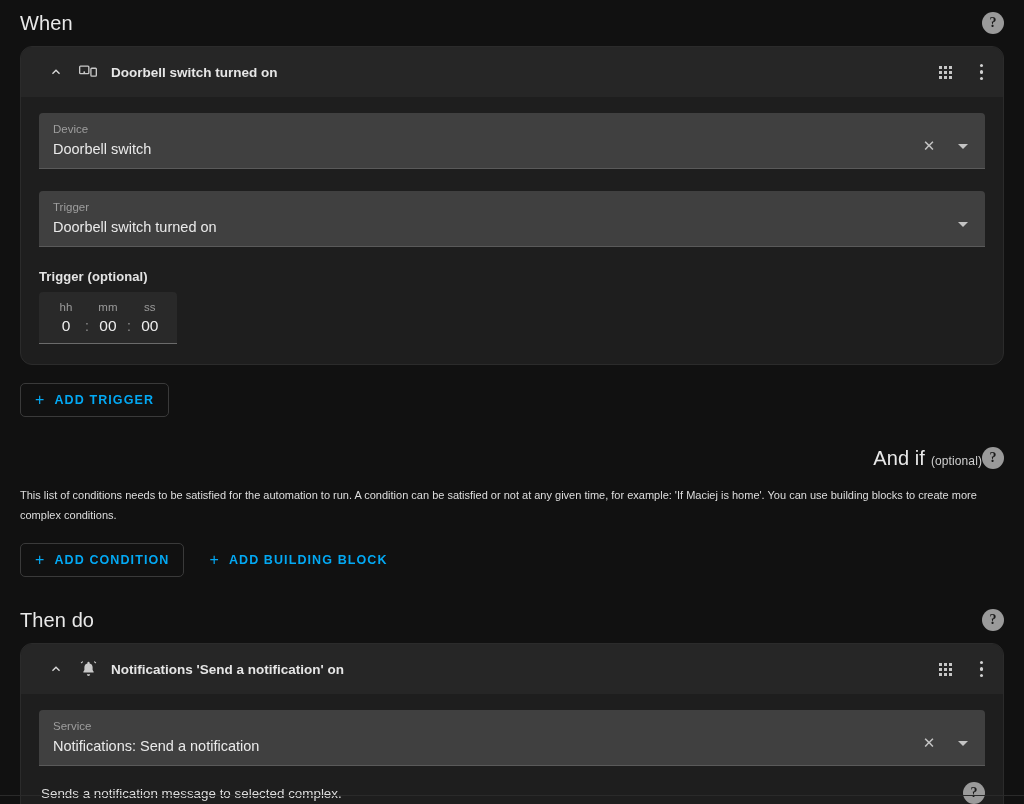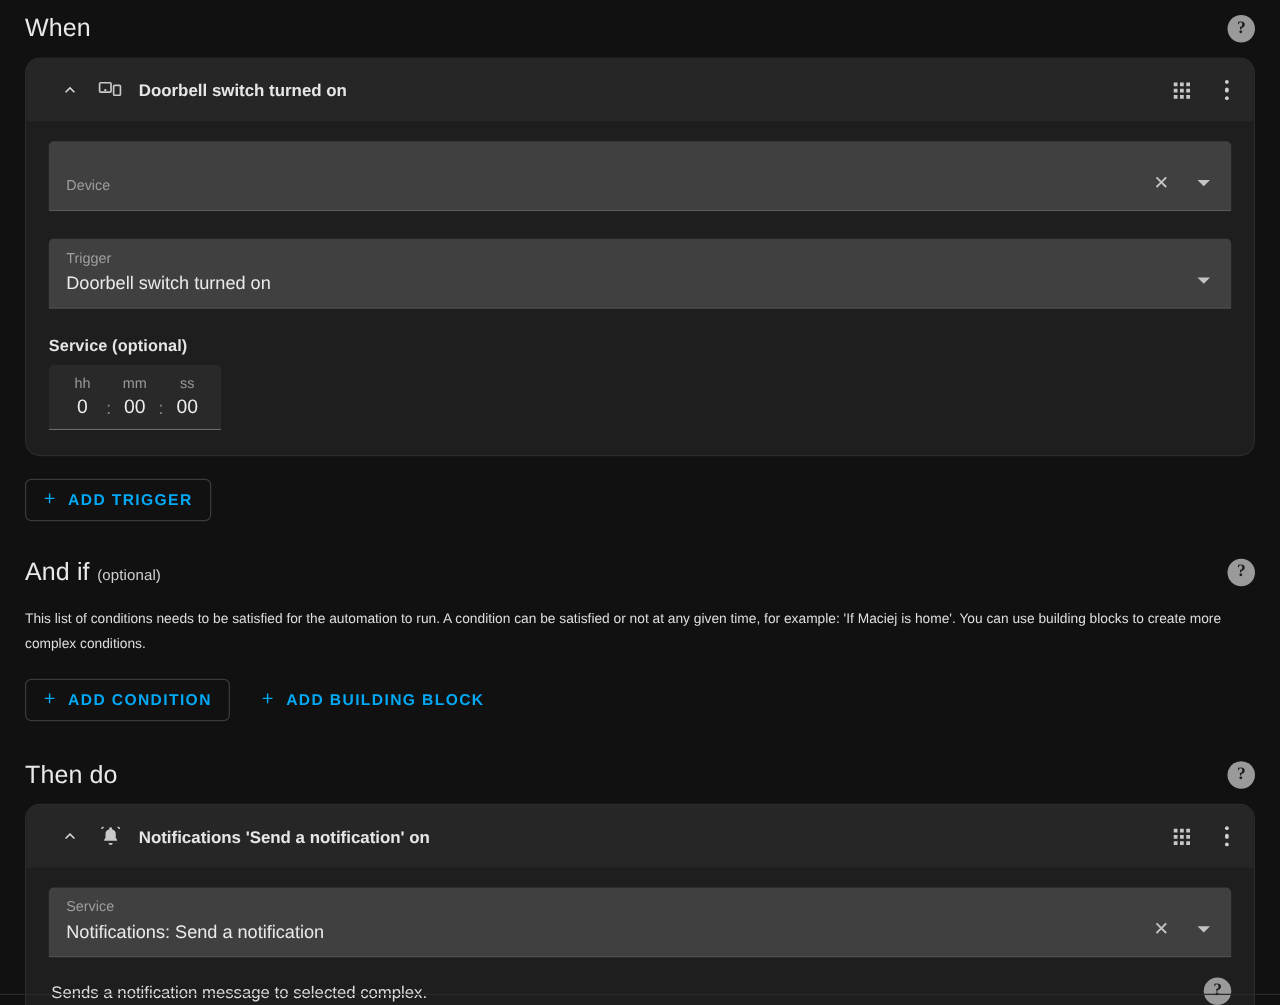--- a/index.html
+++ b/index.html
@@ -285,20 +285,21 @@
             <i></i>
           </span>
       </span>
     </div>
 
     <div class="card-body">
 
       <div class="field">
         <span class="fcol">
           <span class="flabel" style="display:block">Device</span>
+          <span class="fvalue" style="display:block">Doorbell switch</span>
         </span>
         <span class="field-icons">
           <span class="icon-btn" style="font-size:15px;">✕</span>
           <span class="icon-btn">
               <span class="caret"></span>
             </span>
         </span>
       </div>
 
       <div class="field">
@@ -307,21 +308,21 @@
           <span class="fvalue" style="display:block">Doorbell switch turned on</span>
         </span>
         <span class="field-icons">
           <span class="icon-btn">
               <span class="caret"></span>
             </span>
         </span>
       </div>
 
       <div class="duration-block">
-        <div class="duration-label">Service (optional)</div>
+        <div class="duration-label">Trigger (optional)</div>
         <div class="duration-field">
           <span class="dur-unit">
             <span class="u-lab">hh</span>
             <span class="u-val">0</span>
           </span>
           <span class="dur-sep">:</span>
           <span class="dur-unit">
             <span class="u-lab">mm</span>
             <span class="u-val">00</span>
           </span>
@@ -336,21 +337,21 @@
     </div>
   </div>
 
   <div class="btn-row mt-trigger-btn">
     <div class="btn-outlined">
       <span class="plus">+</span>
       <span>ADD TRIGGER</span>
     </div>
   </div>
 
-  <div class="section-head" style="margin-top:18px;">
+  <div class="section-head" style="margin-top:18px;justify-content:flex-end;">
     <div class="section-title">
       <span>And if</span>
       <span class="optional">(optional)</span>
     </div>
     <div class="help-icon">?</div>
   </div>
 
   <p class="descr">This list of conditions needs to be satisfied for the automation to run. A condition can be satisfied or not at any given time, for example: 'If Maciej is home'. You can use building blocks to create more complex conditions.</p>
 
   <div class="btn-row" style="margin-top:18px;">

